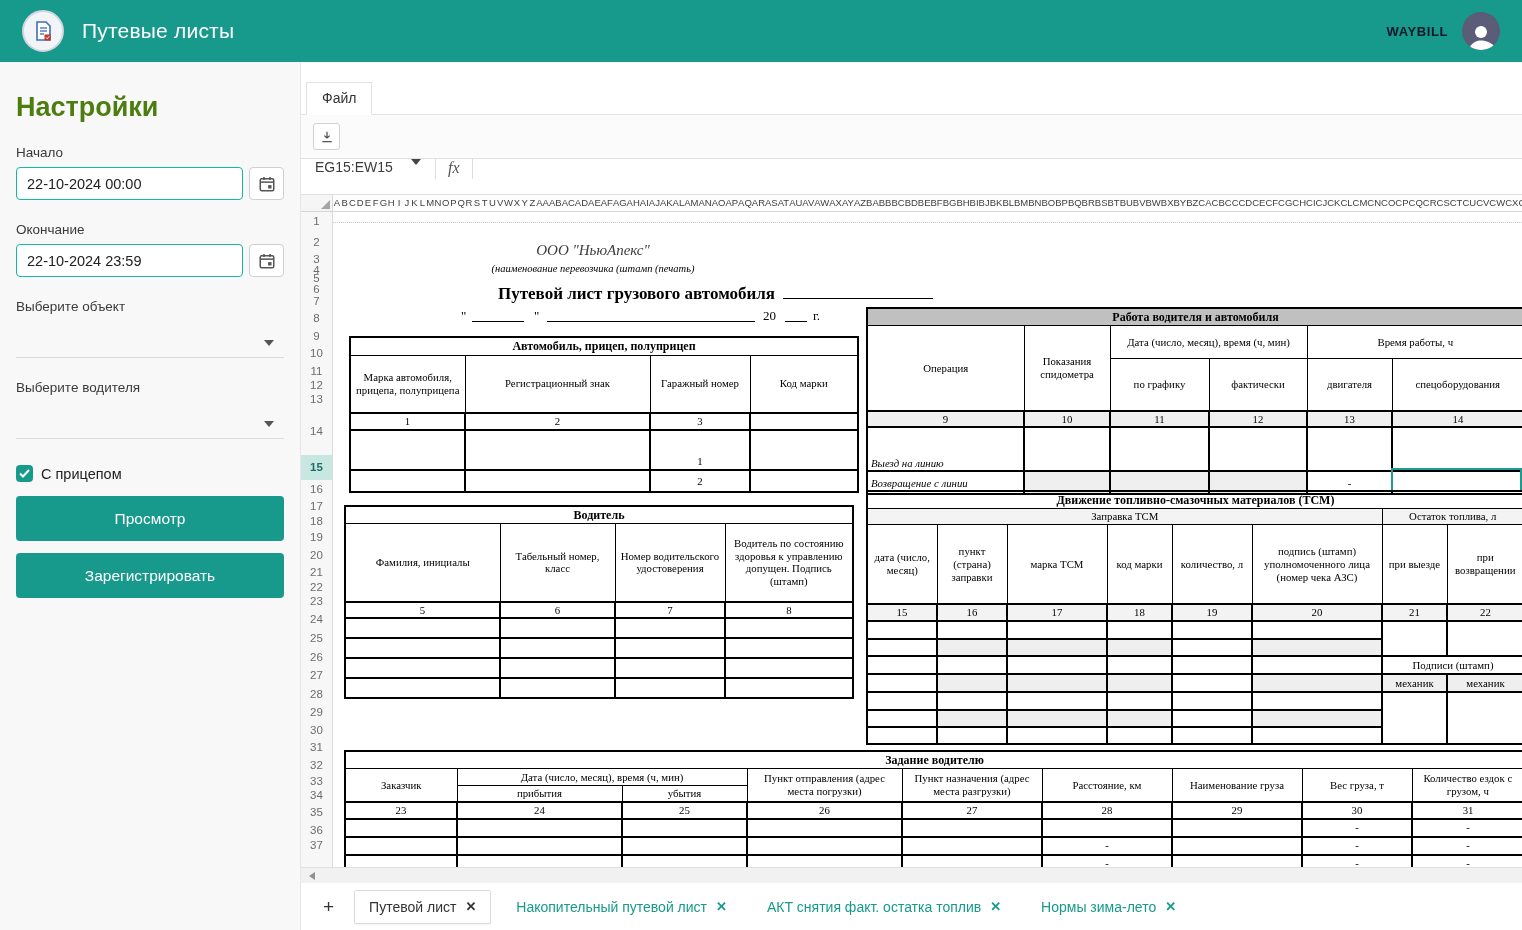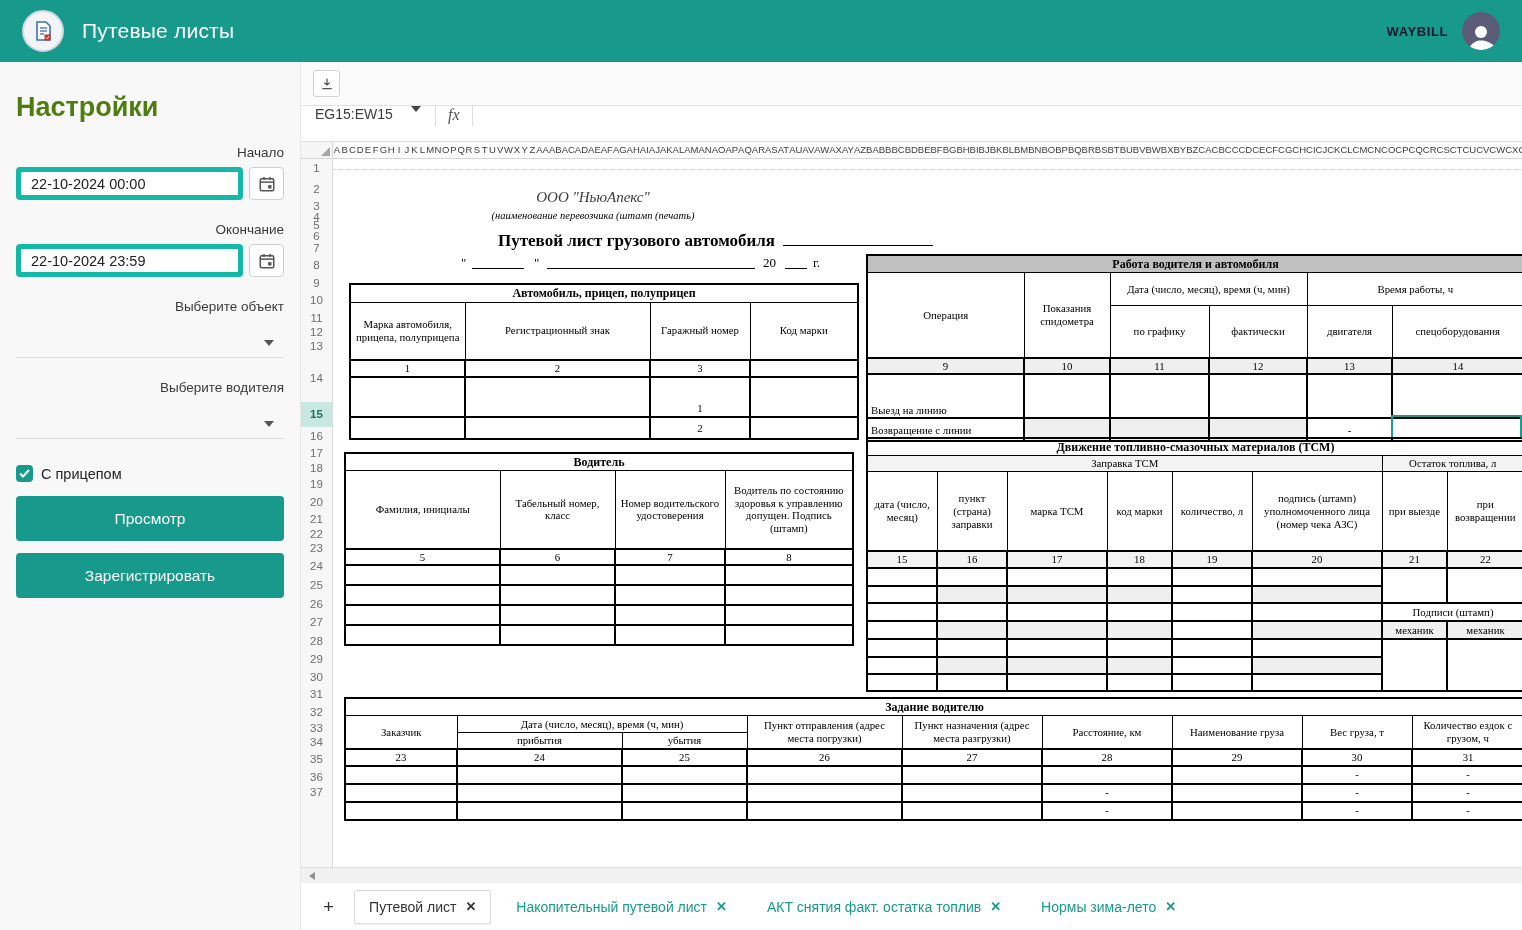--- a/index.html
+++ b/index.html
@@ -14,23 +14,23 @@
   .app-title { color:#fff; font-size:21px; margin-left:18px; font-weight:400; letter-spacing:.2px; }
   .hspacer { flex:1; }
   .user-name { color:#0f172a; font-size:13px; font-weight:600; letter-spacing:.6px; margin-right:14px; }
   .avatar { width:38px; height:38px; border-radius:50%; background:#5b5d78;
     display:flex; align-items:flex-end; justify-content:center; overflow:hidden; }
 
   
   .sidebar { position:absolute; left:0; top:62px; width:300px; bottom:0;
     background:#f8f8f8; padding:0 16px; }
   .sb-title { margin-top:30px; font-size:27px; font-weight:700; color:#4d7c0f; }
-  .sb-label { margin-top:22px; font-size:13.5px; color:#3a3a3a;text-align:right; }
+  .sb-label { margin-top:22px; font-size:13.5px; color:#3a3a3a; }
   .input-row { display:flex; margin-top:7px; gap:6px; }
-  .text-input { flex:1; height:33px; background:#fff; border:5px solid #14b8a6;
+  .text-input { flex:1; height:33px; background:#fff; border:1px solid #14b8a6;
     border-radius:4px; padding:0 10px; font-size:14.5px; color:#222;
     font-family:"Liberation Sans", sans-serif; }
   .icon-btn { width:35px; height:33px; background:#fff; border:1px solid #cfcfcf;
     border-radius:4px; display:flex; align-items:center; justify-content:center; cursor:pointer; }
   .select-box { margin-top:14px; height:30px; border-bottom:1px solid #dcdcdc;
     position:relative; cursor:pointer; }
   .select-caret { position:absolute; right:10px; top:12px; width:0; height:0;
     border-left:5px solid transparent; border-right:5px solid transparent;
     border-top:6px solid #555; }
   .check-row { margin-top:26px; display:flex; align-items:center; gap:8px; }
@@ -92,21 +92,21 @@
 
   .doc table { border-collapse:collapse; table-layout:fixed; position:absolute;
     font-family:"Liberation Serif", serif; border:2px solid #000; }
   .doc td { border:1px solid #000; text-align:center; vertical-align:middle;
     padding:1px 3px; font-size:10.8px; line-height:1.18; overflow:hidden; }
   .doc td.tt { font-weight:700; font-size:12px; }
   .doc tr.bold td { border-width:2px; }
   .gh { background:#c0c0c0; }
   .g  { background:#efefef; }
   .lg { background:#f3f3f3; }
-  .left { text-align:left !important; }
+  .left { text-align:left !important;font-style:italic; }
 
   .vehicle-t { left:16px; top:124px; width:508px; }
   .work-t    { left:533px; top:95px;  width:657px; }
   .fuel-t    { left:533px; top:278px; width:657px; }
   .driver-t  { left:11px;  top:293px; width:508px; }
   .task-t    { left:11px;  top:538px; width:1179px; }
 
   .sel-cell { position:absolute; left:1058px; top:256px; width:131px; height:24px;
     border:2px solid #1a9c8e; }
 
@@ -199,20 +199,23 @@
     </div>
     <div class="check-label">С прицепом</div>
   </div>
 
   <button class="sb-btn first">Просмотр</button>
   <button class="sb-btn">Зарегистрировать</button>
 </div>
 
 <div class="main">
 
+  <div class="menu-row">
+    <div class="file-tab">Файл</div>
+  </div>
 
   <div class="toolbar">
     <button class="dl-btn">
       <svg width="14" height="14" viewBox="0 0 24 24">
         <path d="M12 3v11m0 0l-4.5-4.5M12 14l4.5-4.5" stroke="#444" stroke-width="2" fill="none"></path>
         <line x1="4" y1="20" x2="20" y2="20" stroke="#444" stroke-width="2"></line>
       </svg>
     </button>
   </div>
 

